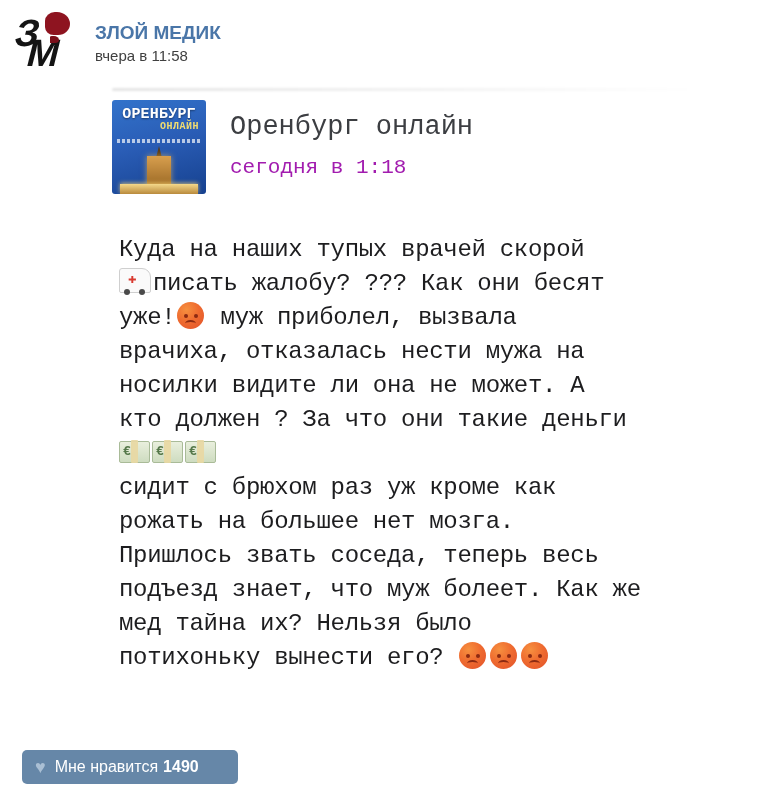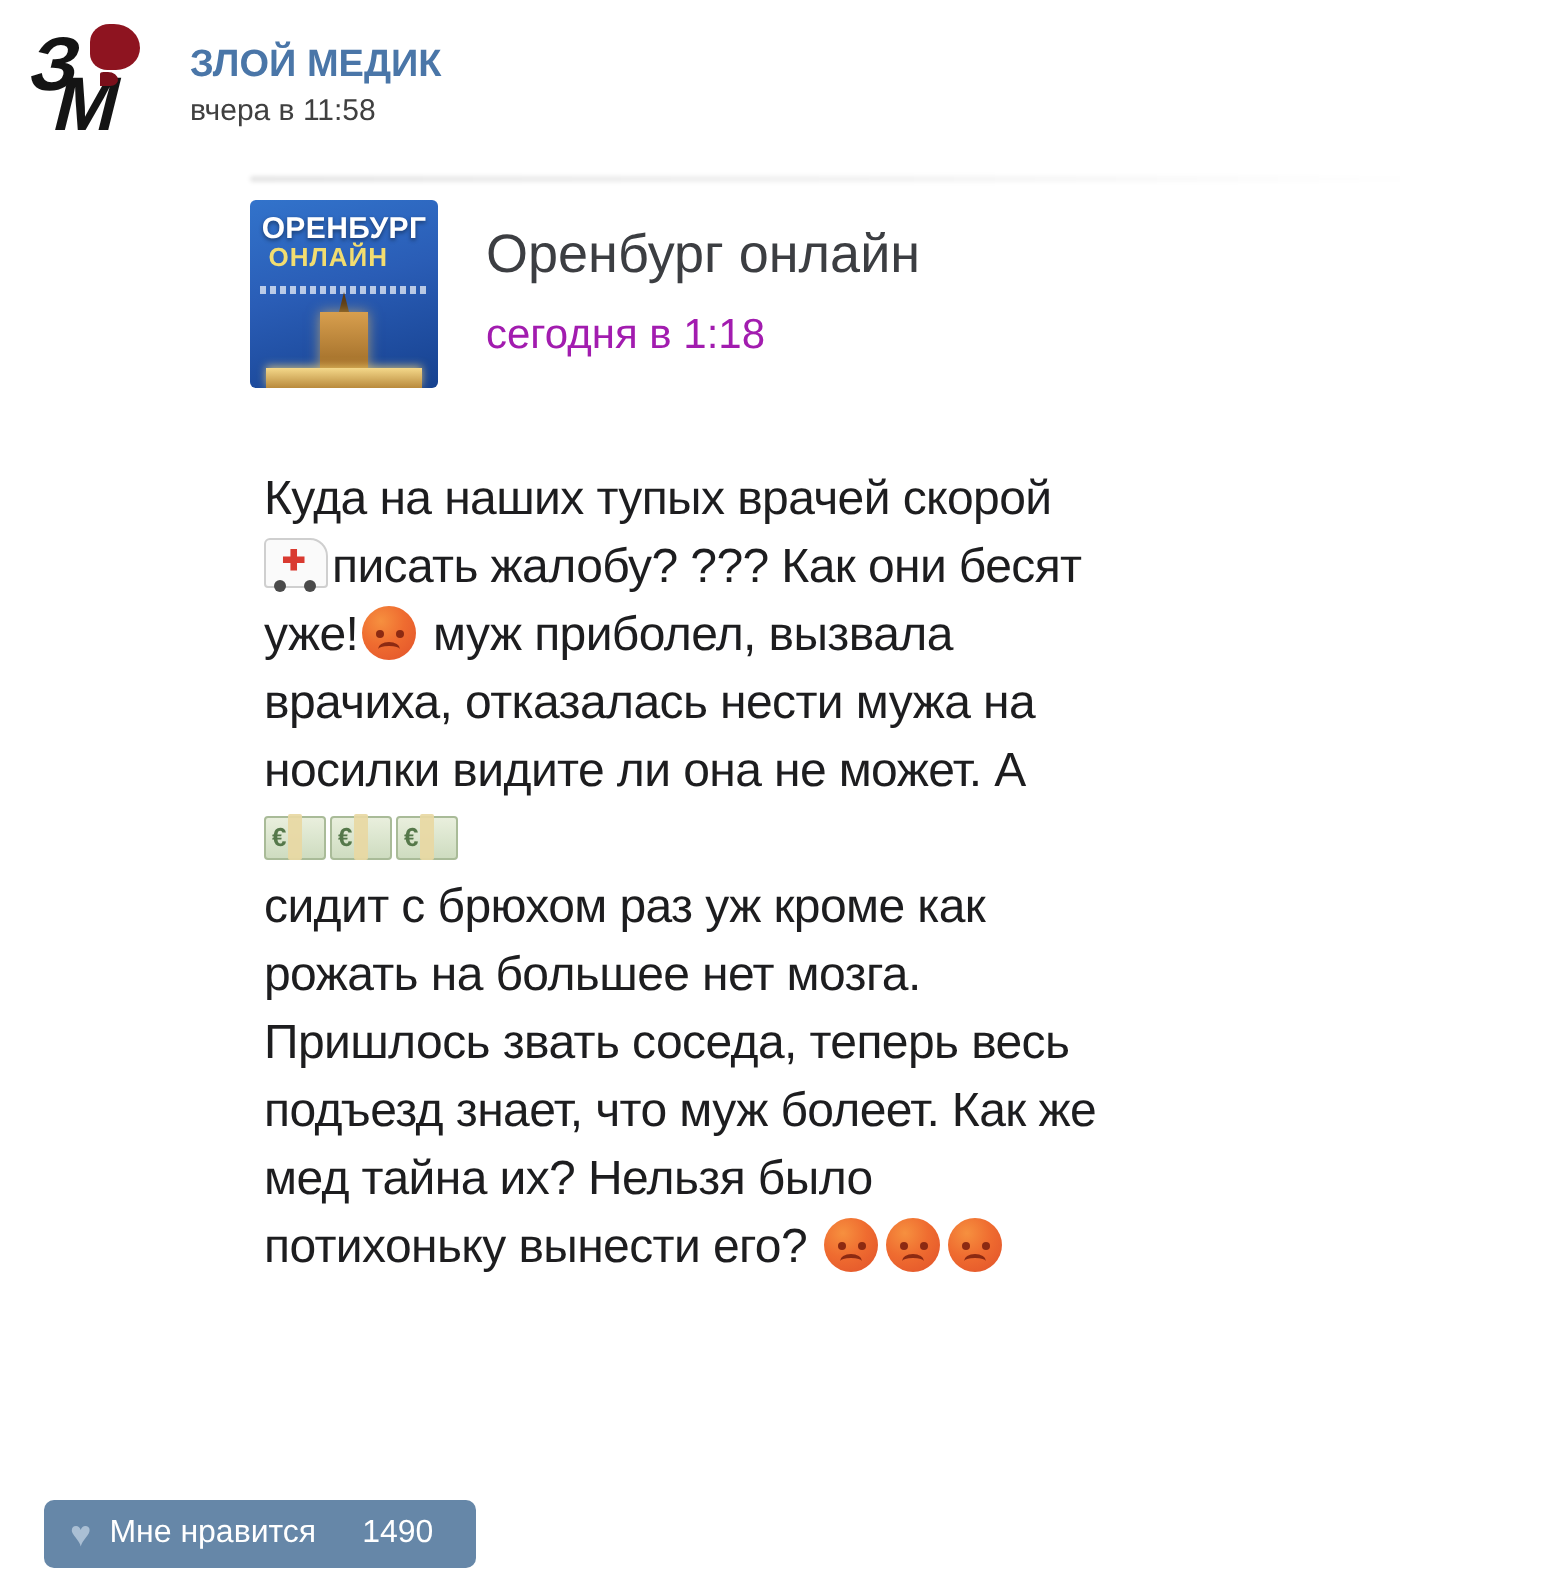--- a/index.html
+++ b/index.html
@@ -23,36 +23,36 @@
   }
   .author-name {
     position:absolute; left:95px; top:22px; font-size:19px; font-weight:bold;
     color:#4a76a8; text-decoration:none; cursor:pointer;
   }
   .post-time {
     position:absolute; left:95px; top:47px; font-size:15px; color:#404040;
   }
 
   
-  .screenshot { position:absolute; left:13px; top:84px; width:758px; height:646px; cursor:pointer; }
+  .screenshot { position:absolute; left:0; top:84px; width:758px; height:646px; cursor:pointer;font-family:Liberation Mono, monospace; }
   .shot-edge {
     position:absolute; left:112px; top:4px; width:585px; height:3px;
     background:linear-gradient(to right, rgba(0,0,0,0.10), rgba(0,0,0,0.05) 55%, rgba(0,0,0,0.0));
     filter:blur(1px); border-radius:2px;
   }
 
   .orb-avatar {
     position:absolute; left:112px; top:16px; width:94px; height:94px;
     border-radius:3px; overflow:hidden;
     background:linear-gradient(165deg,#3273cb 0%, #2a5db6 45%, #16418f 100%);
   }
   .orb-line1 { margin-top:6px; text-align:center; color:#ffffff; font-weight:bold;
                font-size:15px; letter-spacing:0.2px; text-shadow:0 1px 2px rgba(0,0,0,0.45); }
-  .orb-line2 { margin-top:-2px; text-align:right; padding-right:25px; color:#f2dd70;
-               font-weight:bold; font-size:13px; letter-spacing:0.5px; }
+  .orb-line2 { margin-top:-2px; text-align:right; padding-right:7px; color:#f2dd70;
+               font-weight:bold; font-size:10px; letter-spacing:0.5px; }
   .orb-tinytext {
     height:4px; margin:7px 5px 0 5px; opacity:0.75;
     background:repeating-linear-gradient(to right, rgba(255,255,255,0.9) 0 3px, rgba(255,255,255,0) 3px 5px);
   }
   .orb-building { position:absolute; left:0; bottom:0; width:94px; height:46px; }
   .orb-spire {
     position:absolute; left:44px; bottom:36px; width:0; height:0;
     border-left:3px solid transparent; border-right:3px solid transparent;
     border-bottom:12px solid #5a3c16;
   }
@@ -116,21 +116,21 @@
   }
 
   
   .like-button {
     position:absolute; left:22px; top:750px; width:216px; height:34px;
     background:#6687a8; border:none; border-radius:5px; cursor:pointer;
     display:flex; align-items:center; padding:0 0 0 13px; color:#ffffff;
     font-family:"Liberation Sans", sans-serif; font-size:16px;
   }
   .heart-icon { color:#aabfd4; font-size:18px; line-height:1; margin-right:9px; }
-  .like-count { font-weight:normal; margin-left:23px; }
+  .like-count { font-weight:bold; margin-left:5px; }
 </style>
 </head>
 <body>
 
 <div class="page">
 
   <div class="zm-avatar">
     <span class="zm-letter zm-z">З</span>
     <span class="zm-letter zm-m">М</span>
     <span class="zm-blob"></span>
@@ -153,20 +153,21 @@
     </div>
     <div class="repost-title">Оренбург онлайн</div>
     <div class="repost-time">сегодня в 1:18</div>
 
     <div class="post-text">
         <div class="text-line"><span>Куда на наших тупых врачей скорой</span></div>
         <div class="text-line"><span class="emoji ambulance-emoji"></span><span>писать жалобу? ??? Как они бесят</span></div>
         <div class="text-line"><span>уже!</span><span class="emoji angry-face-emoji"></span><span> муж приболел, вызвала</span></div>
         <div class="text-line"><span>врачиха, отказалась нести мужа на</span></div>
         <div class="text-line"><span>носилки видите ли она не может. А</span></div>
+        <div class="text-line"><span>кто должен ? За что они такие деньги</span></div>
         <div class="text-line"><span class="emoji euro-banknote-emoji"></span><span class="emoji euro-banknote-emoji"></span><span class="emoji euro-banknote-emoji"></span></div>
         <div class="text-line"><span>сидит с брюхом раз уж кроме как</span></div>
         <div class="text-line"><span>рожать на большее нет мозга.</span></div>
         <div class="text-line"><span>Пришлось звать соседа, теперь весь</span></div>
         <div class="text-line"><span>подъезд знает, что муж болеет. Как же</span></div>
         <div class="text-line"><span>мед тайна их? Нельзя было</span></div>
         <div class="text-line"><span>потихоньку вынести его? </span><span class="emoji angry-face-emoji"></span><span class="emoji angry-face-emoji"></span><span class="emoji angry-face-emoji"></span></div>
       </div>
   </div>
 

